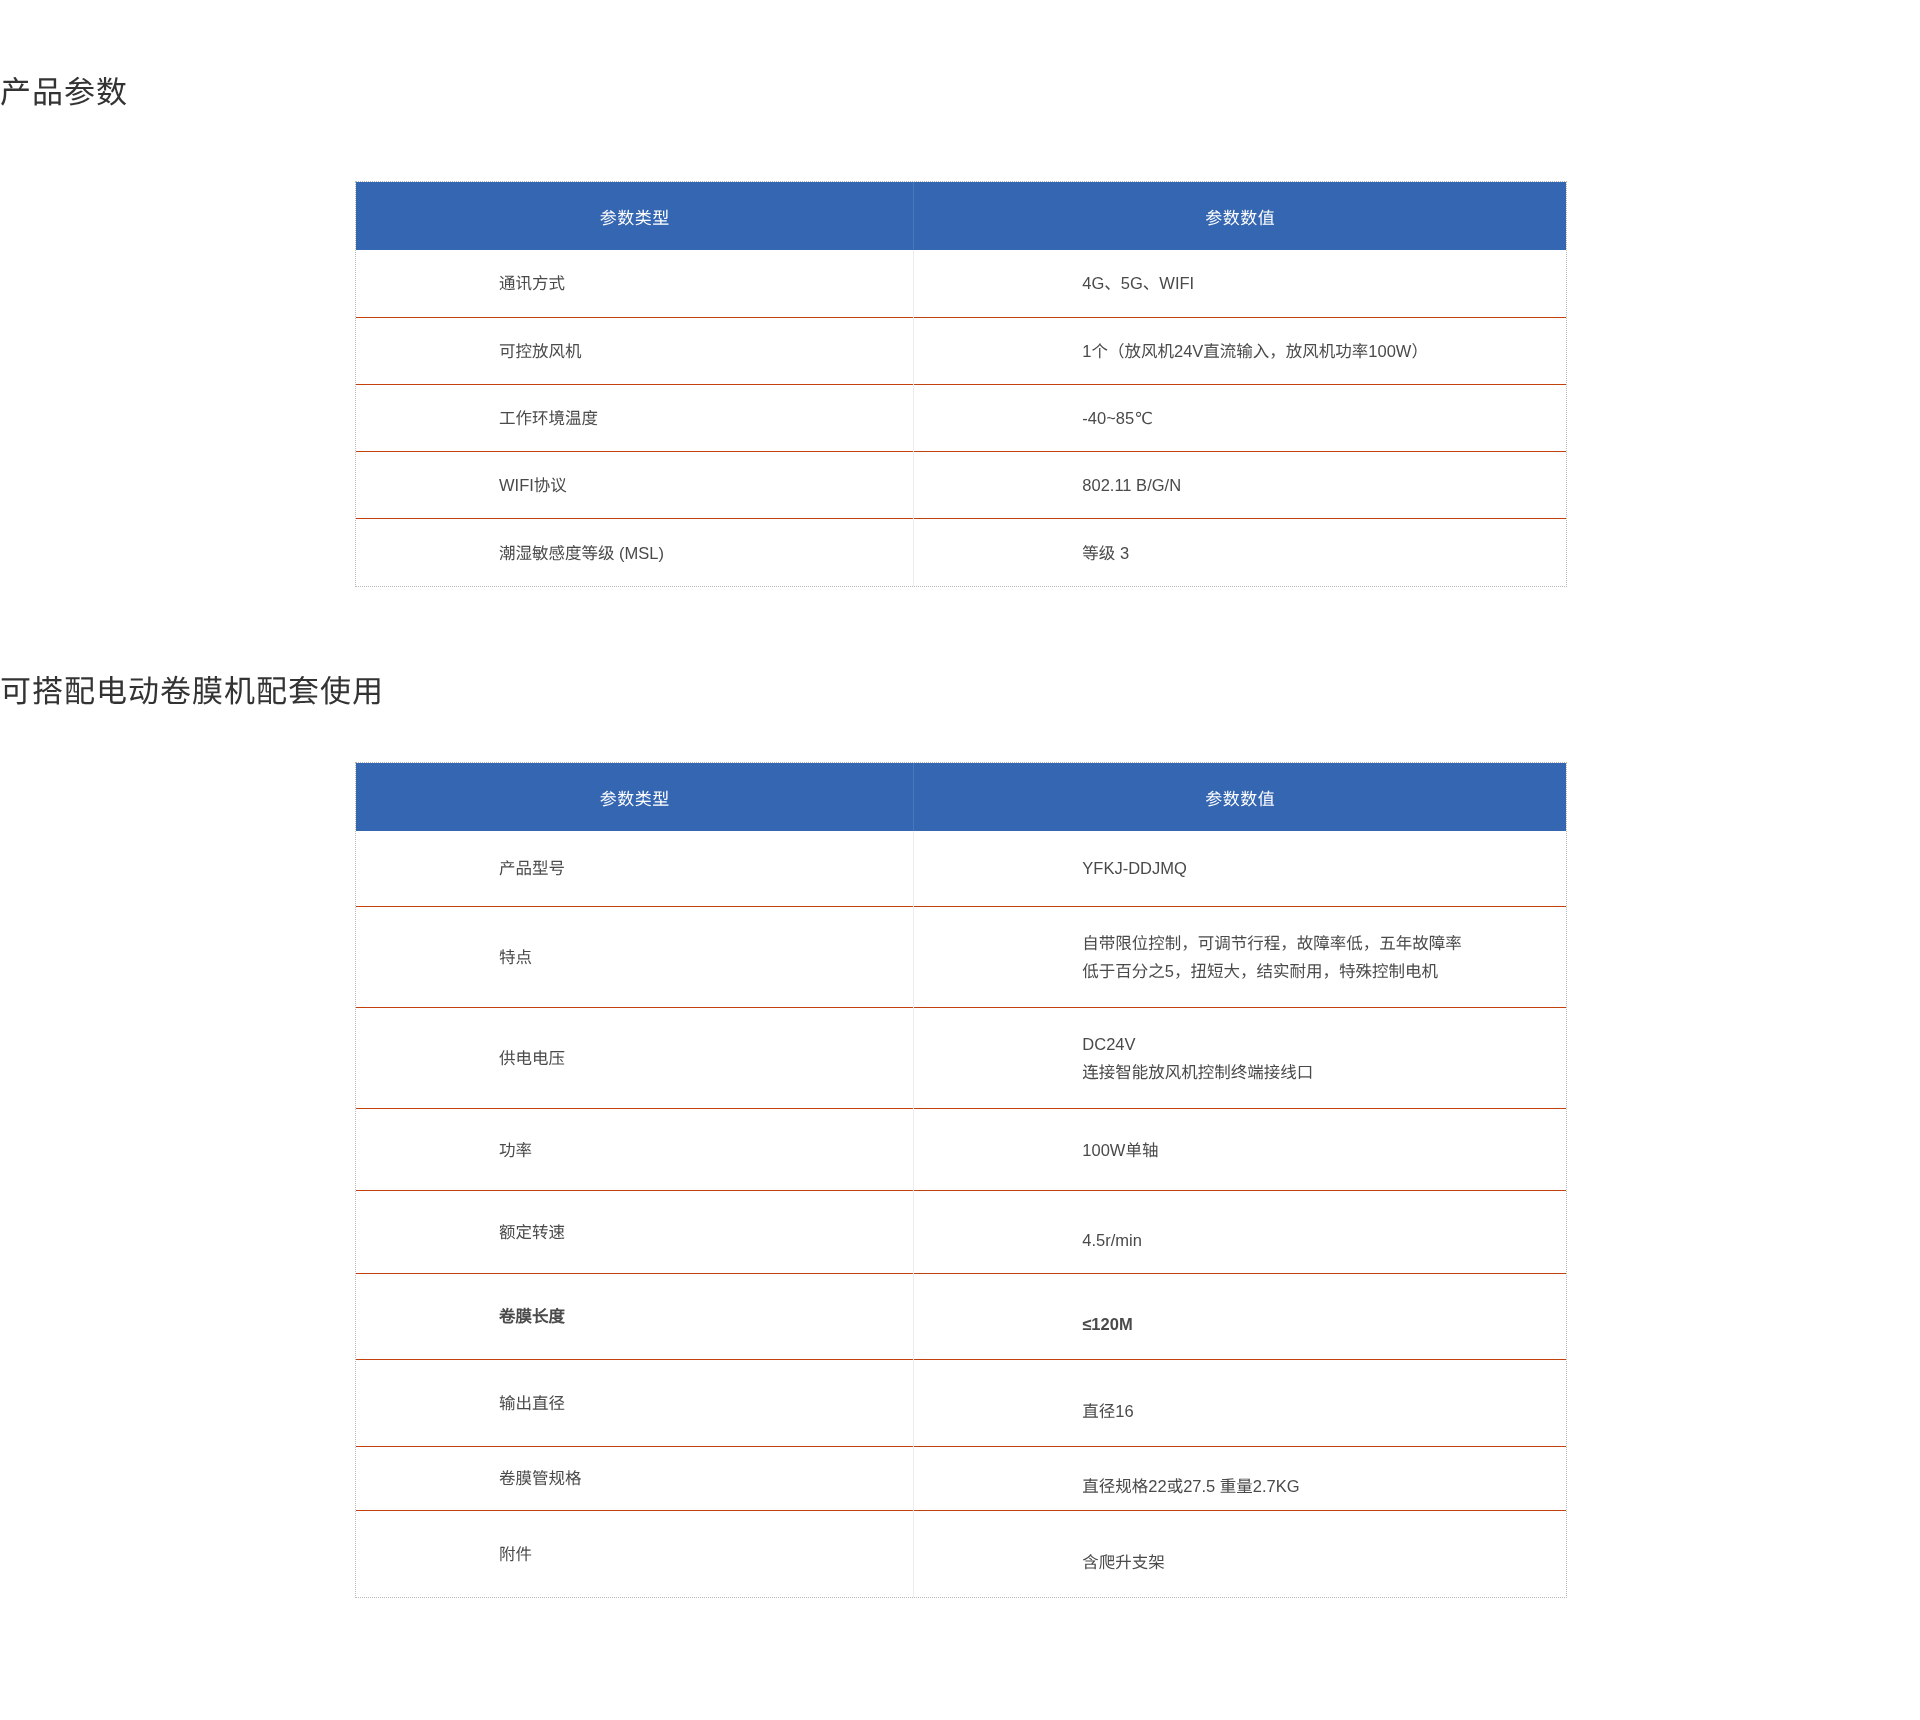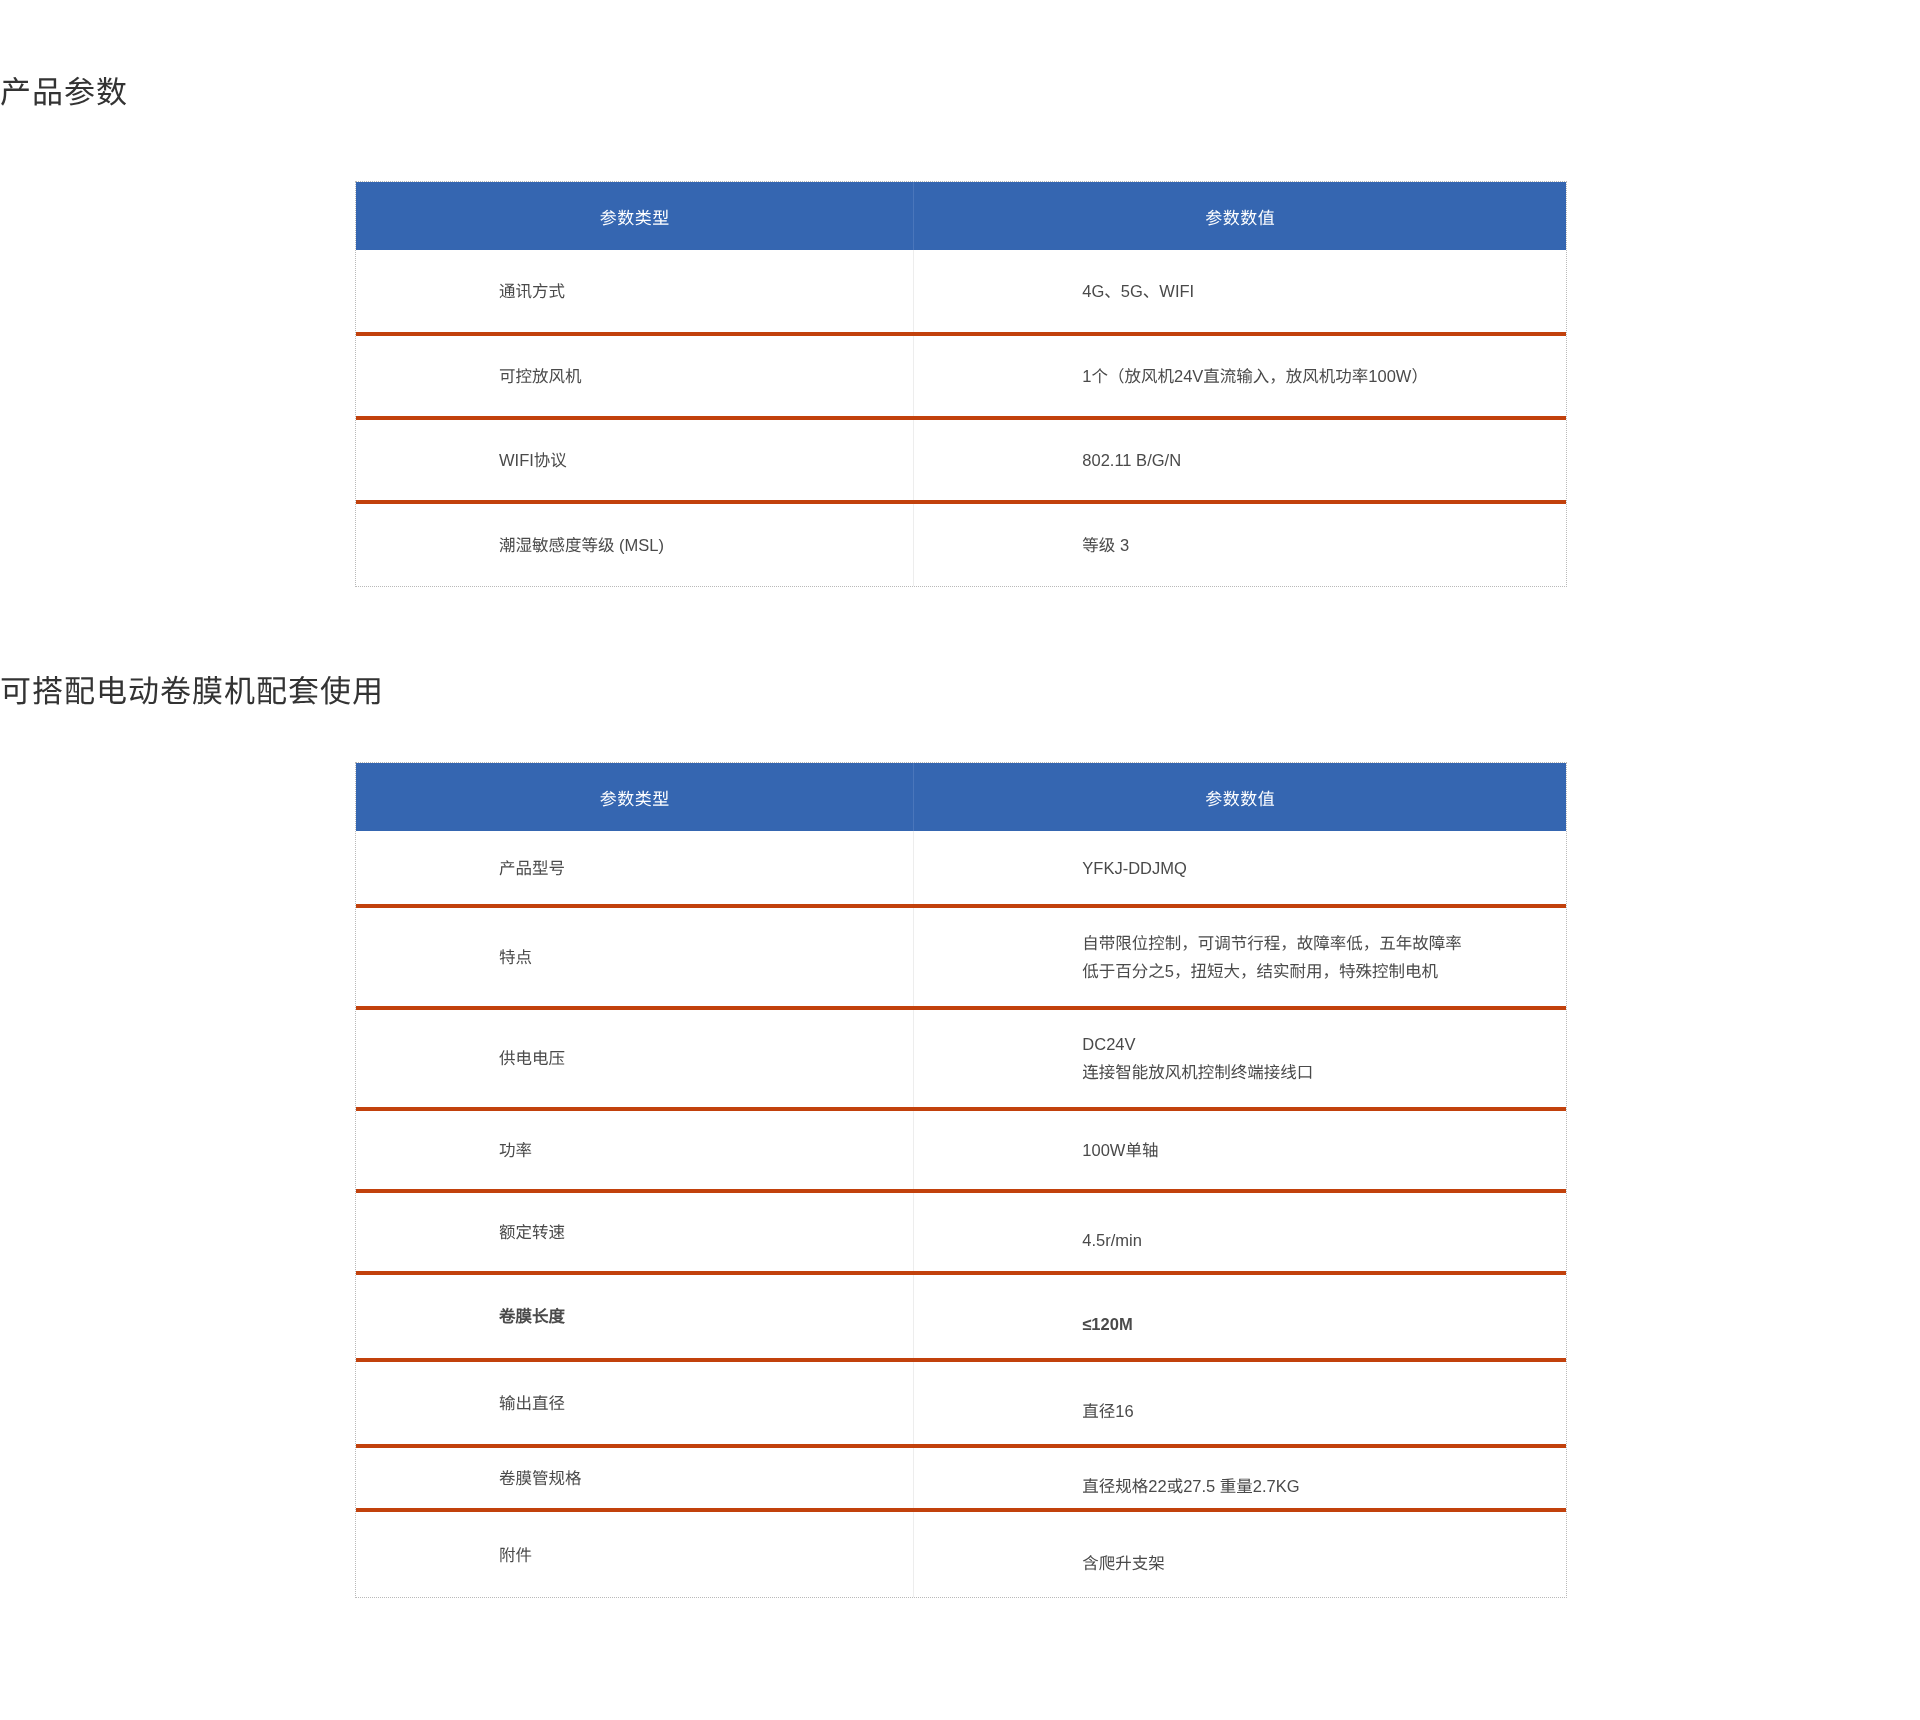--- a/index.html
+++ b/index.html
@@ -88,21 +88,21 @@
     height: 52px;
     padding: 8px;
     letter-spacing: .5px;
     border: 0;
   }
   .spec-table thead th.th-type {
     border-right: 1px solid #4a76bb;
   }
 
   .spec-table tbody td {
-    border-top: 4px solid #c2410c;
+    border-top: 1px solid #c2410c;
     padding: 0;
     font-size: 16.5px;
     color: #4a4a4a;
     vertical-align: middle;
     line-height: 28px;
   }
   .spec-table tbody tr:first-child td {
     border-top: 0;
   }
   .spec-table tbody td.cell-type {
@@ -174,20 +174,28 @@
           </td>
         </tr>
         <tr class="r-1">
           <td class="cell-type">
             <span class="cell-text">可控放风机</span>
           </td>
           <td class="cell-value">
             <span class="cell-text">1个（放风机24V直流输入，放风机功率100W）</span>
           </td>
         </tr>
+        <tr class="r-2">
+          <td class="cell-type">
+            <span class="cell-text">工作环境温度</span>
+          </td>
+          <td class="cell-value">
+            <span class="cell-text">-40~85℃</span>
+          </td>
+        </tr>
         <tr class="r-3">
           <td class="cell-type">
             <span class="cell-text">WIFI协议</span>
           </td>
           <td class="cell-value">
             <span class="cell-text">802.11 B/G/N</span>
           </td>
         </tr>
         <tr class="r-4">
           <td class="cell-type">

